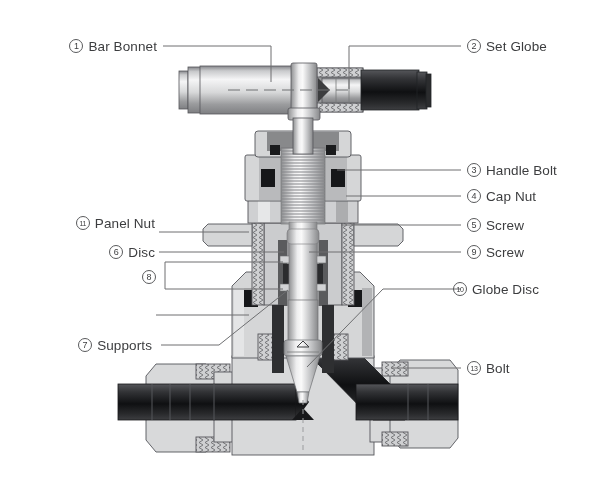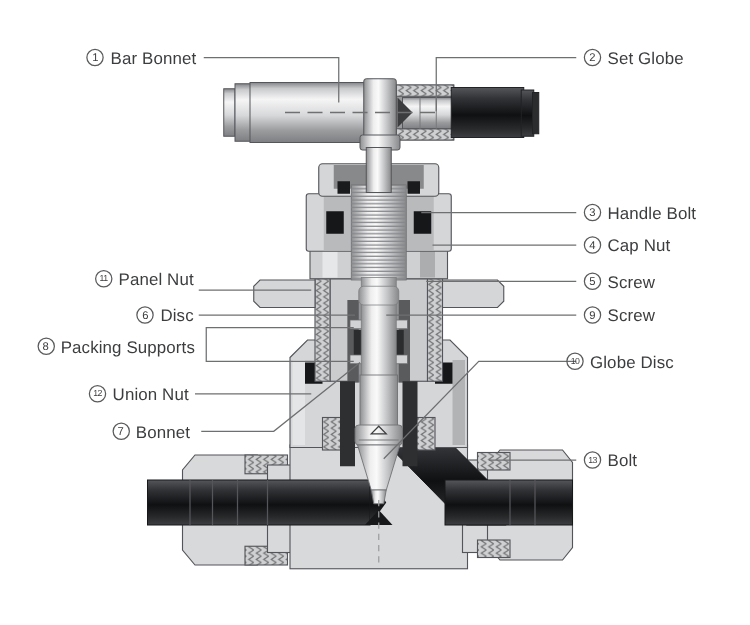--- a/index.html
+++ b/index.html
@@ -233,24 +233,19 @@
   <div class="part-label lab-left" style="right:445px;top:214px">
     <span class="circ two">11</span>
     <span>Panel Nut</span>
   </div>
   <div class="part-label lab-left" style="right:445px;top:243px">
     <span class="circ">6</span>
     <span>Disc</span>
   </div>
   <div class="part-label lab-left" style="right:444px;top:268px">
     <span class="circ">8</span>
-    <span>Packing Supports</span>
-  </div>
-  <div class="part-label lab-left" style="right:449px;top:306px">
-    <span class="circ two">12</span>
-    <span>Union Nut</span>
   </div>
   <div class="part-label lab-left" style="right:448px;top:336px">
     <span class="circ">7</span>
-    <span>Bonnet</span>
+    <span>Supports</span>
   </div>
 
 </div>
 
 </body></html>

